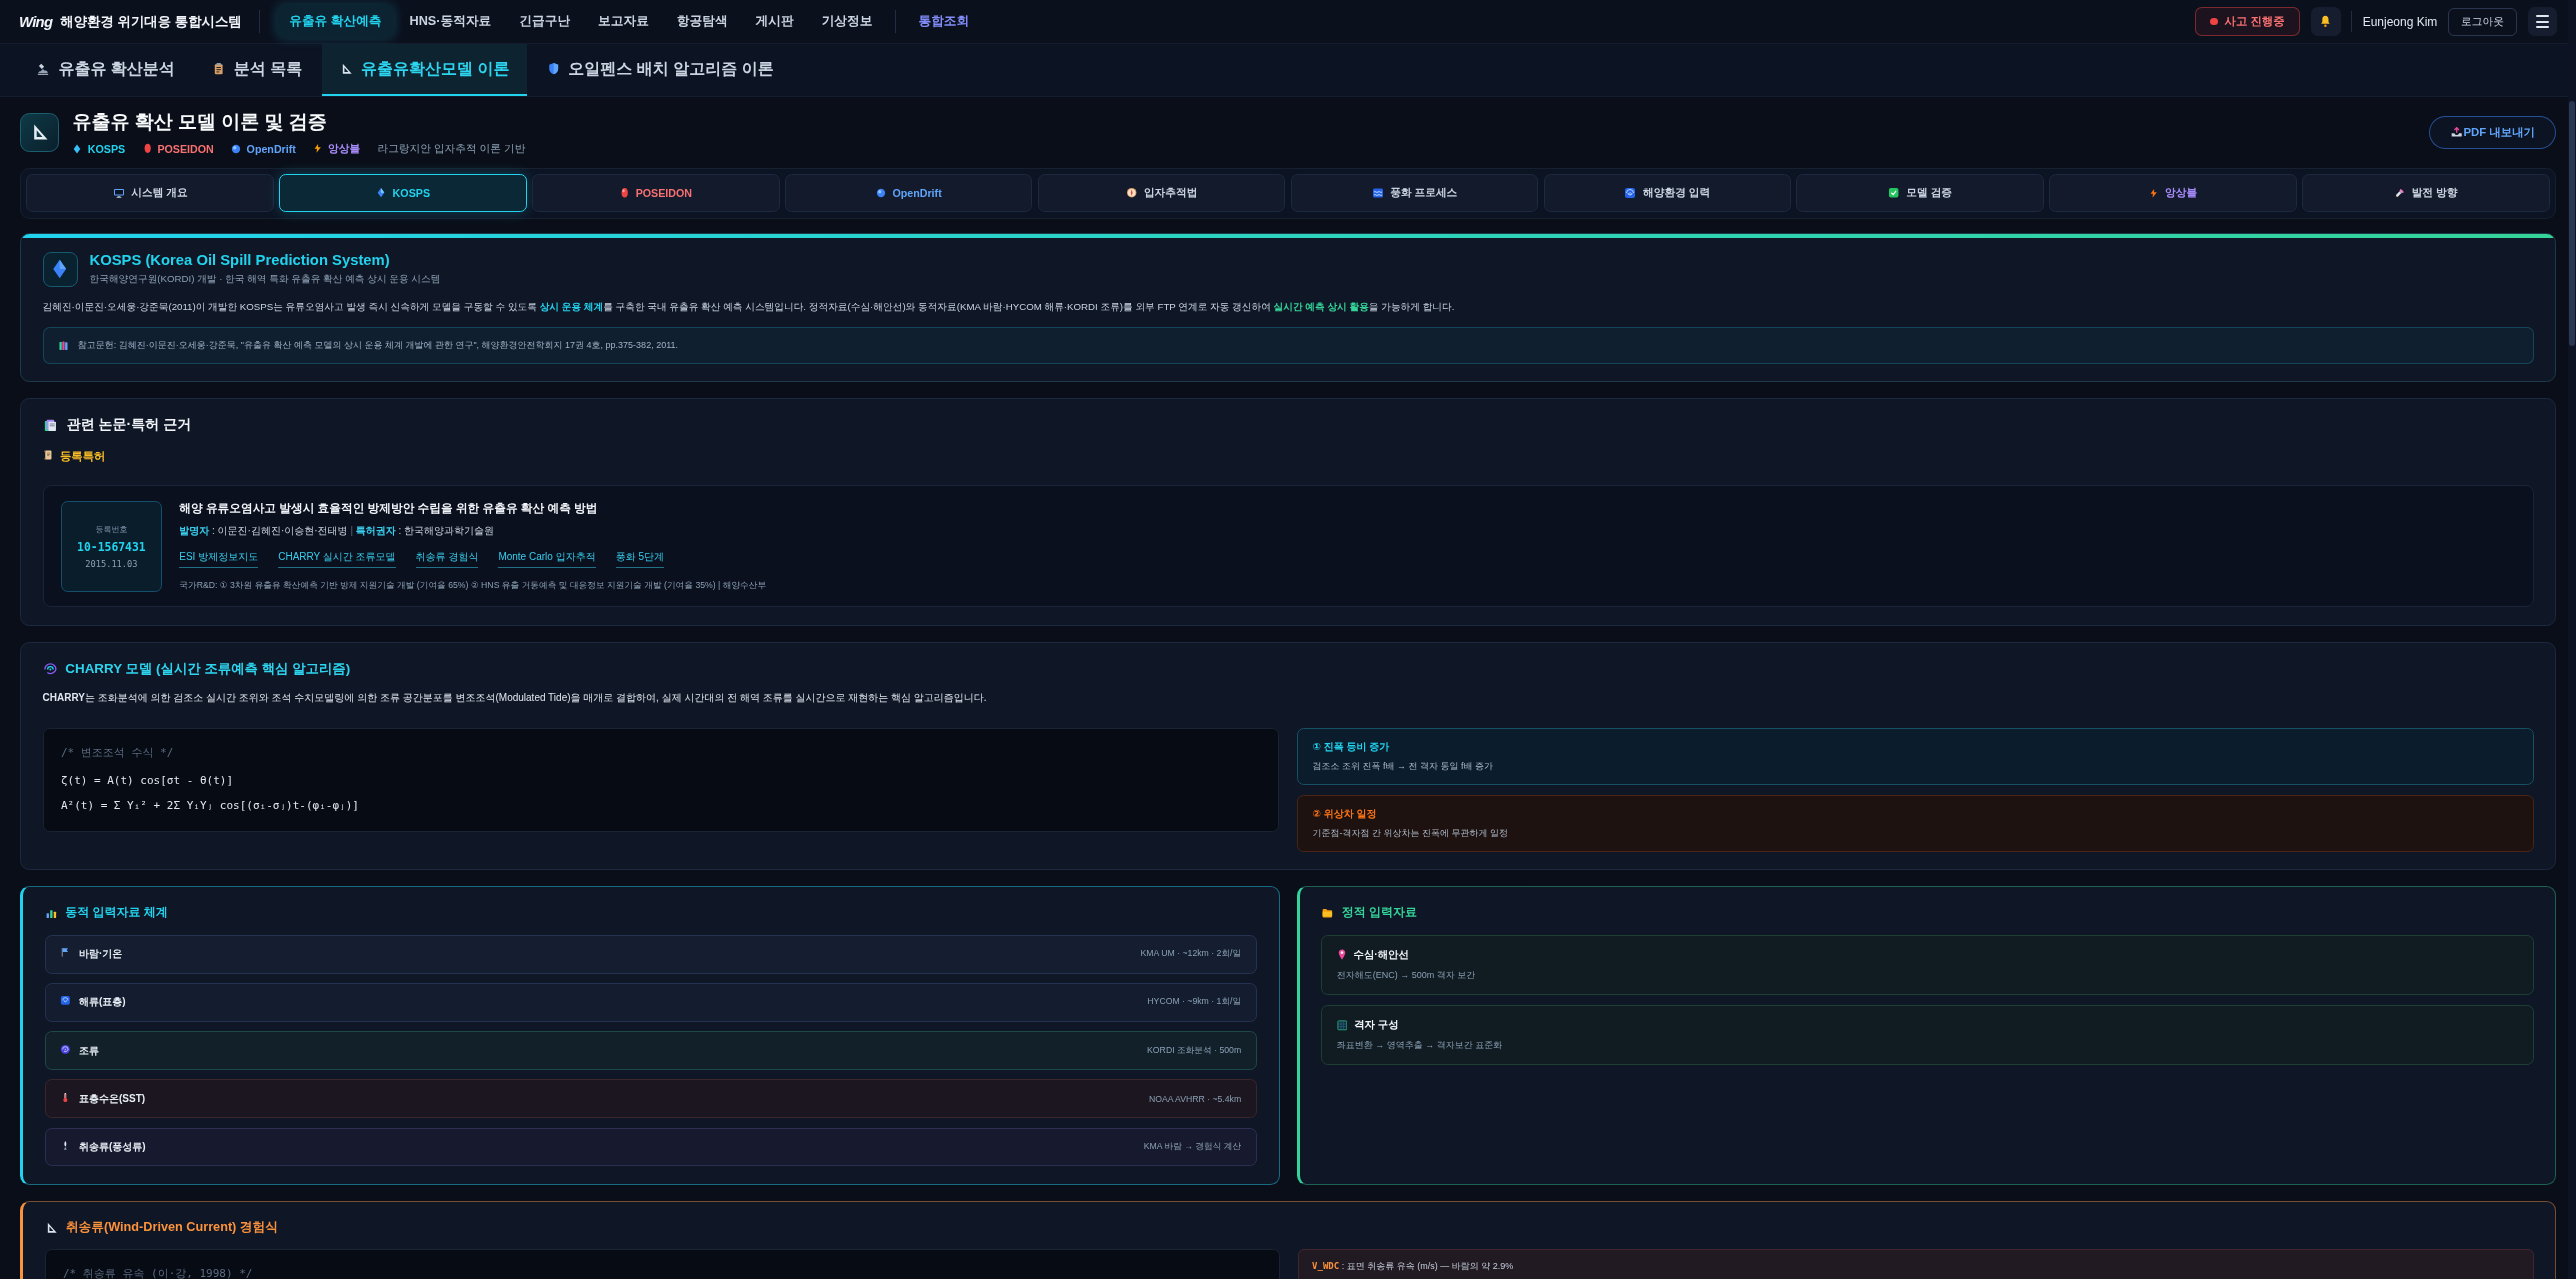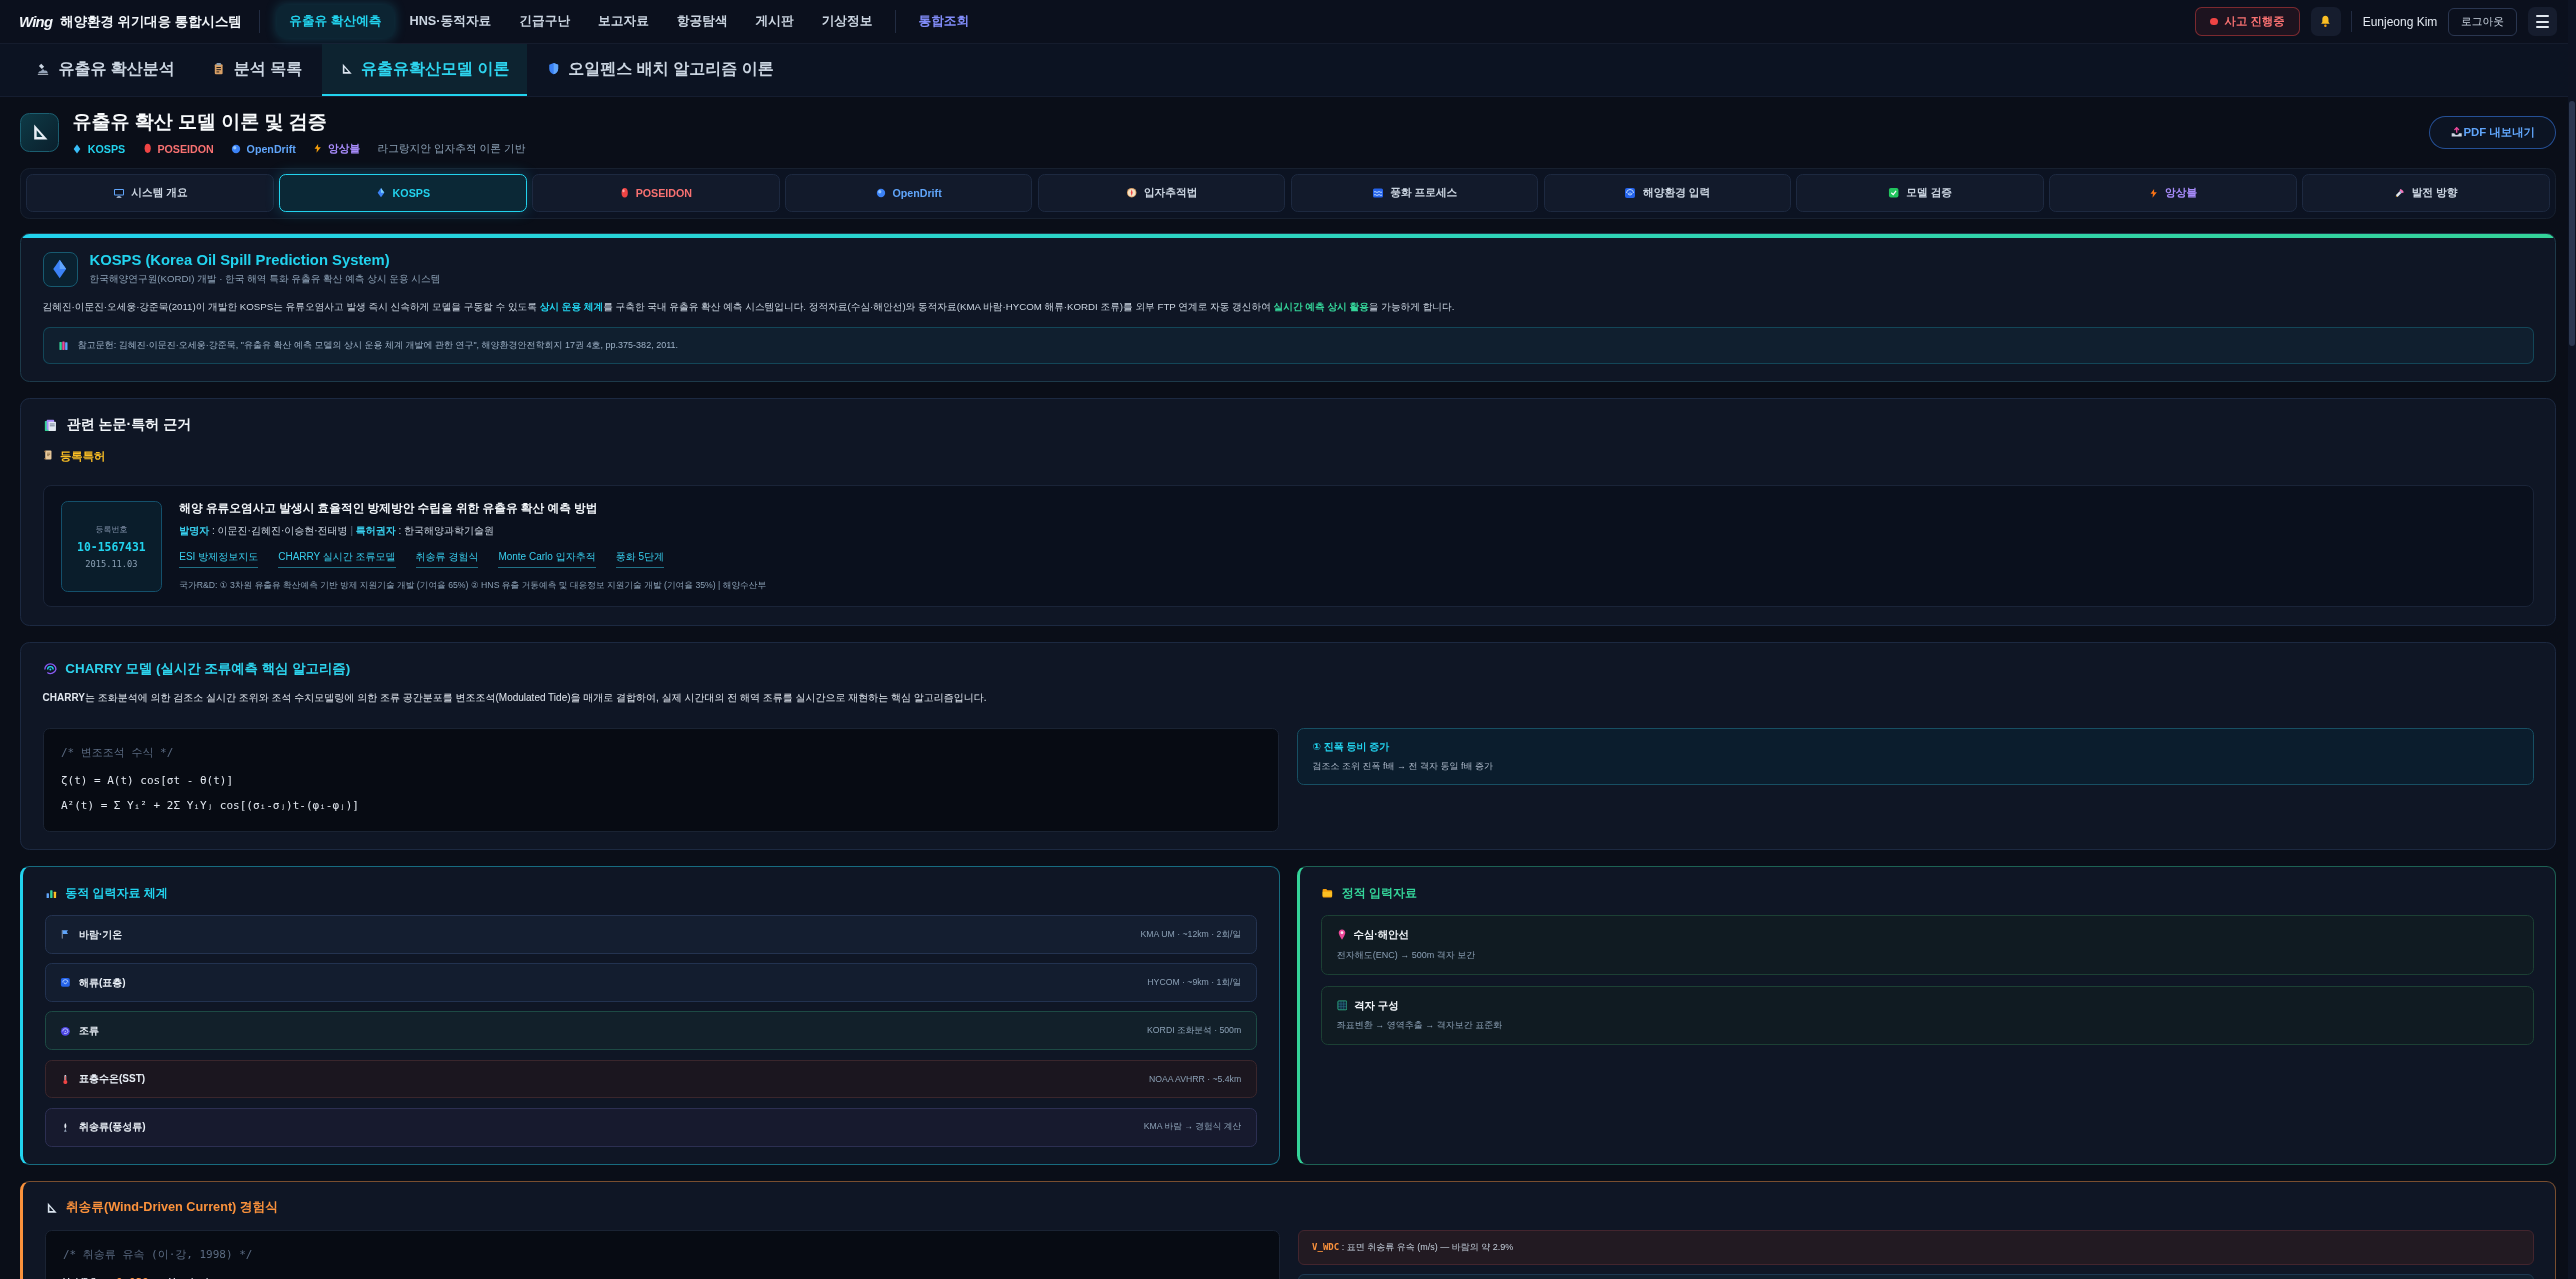--- a/index.html
+++ b/index.html
@@ -116,21 +116,21 @@
   .callout-body { font-size:9px; color:#aebaca; }
 
   
   .two-col { display:grid; grid-template-columns:1fr 1fr; gap:17px; }
   .dynamic-card { border:1px solid rgba(34,211,238,0.45); border-left:3.4px solid #22d3ee; }
   .static-card  { border:1px solid rgba(52,211,153,0.40); border-left:3.4px solid #34d399; }
   .list-title { display:flex; align-items:center; gap:8px; font-size:12px; font-weight:bold; margin-bottom:13.4px; }
   .list-title.cyan { color:#22d3ee; } .list-title.green { color:#34d399; }
   .input-row { display:flex; align-items:center; justify-content:space-between; border-radius:6.7px; padding:11.4px 14.8px; font-size:10px; }
   .input-row + .input-row { margin-top:9.4px; }
-  .row-name { display:flex; align-items:center; gap:8px; color:#e8eef5; font-weight:bold; }
+  .row-name { display:flex; align-items:flex-start; gap:8px; color:#e8eef5; font-weight:bold; }
   .row-source { font-size:8.7px; color:#8ba0b5; }
   .t-blue   { background:#141e30; border:0.7px solid #243350; }
   .t-blue2  { background:#131d2f; border:0.7px solid #223250; }
   .t-teal   { background:#12202a; border:0.7px solid #1d4a44; }
   .t-brown  { background:#1b161f; border:0.7px solid #3a262c; }
   .t-purple { background:#171a2e; border:0.7px solid #2c2f52; }
   .static-box { background:#101b22; border:0.7px solid #1c4034; border-radius:6.7px; padding:12px 14.8px; }
   .static-box + .static-box { margin-top:10.7px; }
   .static-name { display:flex; align-items:center; gap:6.7px; font-size:10.4px; font-weight:bold; color:#f1f5f9; margin-bottom:6.7px; }
   .static-desc { font-size:9px; color:#8ba0b5; }
@@ -495,20 +495,24 @@
       <div class="code-block">
         <div class="code-comment">/* 변조조석 수식 */</div>
         <div class="code-line">ζ(t) = A(t) cos[σt - θ(t)]</div>
         <div class="code-line">A²(t) = Σ Yᵢ² + 2Σ YᵢYⱼ cos[(σᵢ-σⱼ)t-(φᵢ-φⱼ)]</div>
       </div>
       <div>
         <div class="callout callout-cyan">
           <div class="callout-title">① 진폭 등비 증가</div>
           <div class="callout-body">검조소 조위 진폭 f배 → 전 격자 동일 f배 증가</div>
         </div>
+        <div class="callout callout-orange">
+          <div class="callout-title">② 위상차 일정</div>
+          <div class="callout-body">기준점-격자점 간 위상차는 진폭에 무관하게 일정</div>
+        </div>
       </div>
     </div>
   </section>
 
   <div class="two-col">
     <section class="card dynamic-card">
       <div class="list-title cyan">
         <span class="ico">
           <svg width="12.7" height="12.7" viewBox="0 0 24 24">
               <rect x="3" y="12" width="4.5" height="9" rx="1" fill="#60a5fa"></rect>

